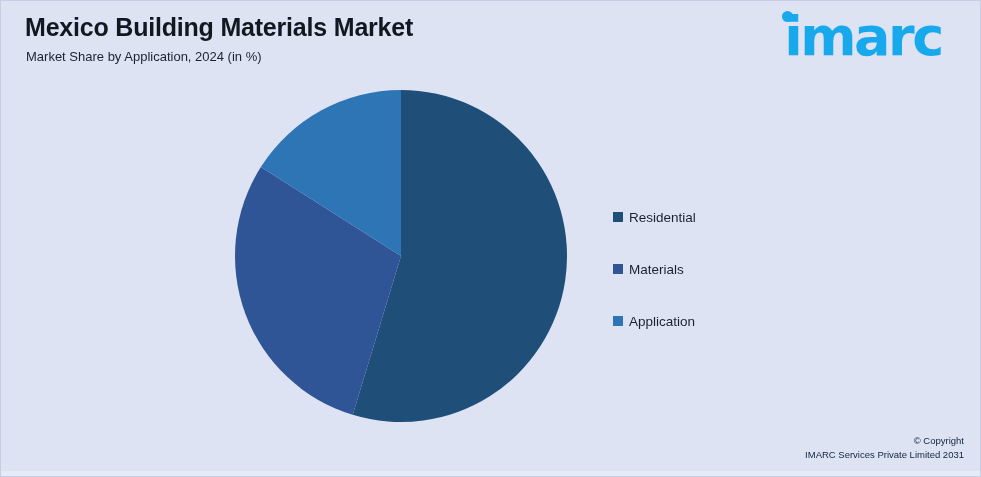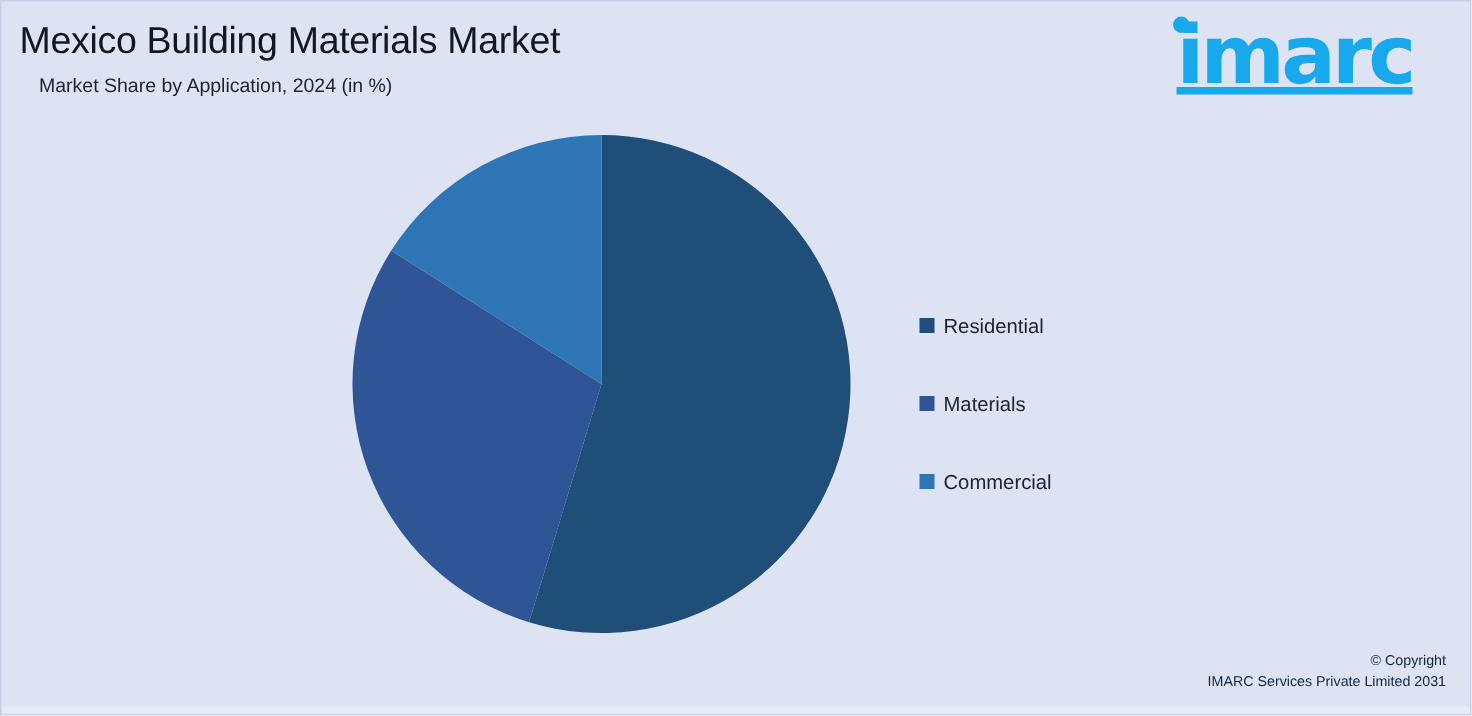--- a/index.html
+++ b/index.html
@@ -11,22 +11,22 @@
   }
   #canvas {
     position:relative;
     width:981px; height:477px;
     background:#dde3f3;
     border:1px solid #c7cfe6;
     overflow:hidden;
   }
   
   #title {
-    position:absolute; left:12px; top:12px;
-    font-size:25px; font-weight:normal;
+    position:absolute; left:24px; top:12px;
+    font-size:25px; font-weight:bold;
     color:#101820; letter-spacing:-0.2px;
     white-space:nowrap;
   }
   #subtitle {
     position:absolute; left:25px; top:48px;
     font-size:13px; font-weight:normal;
     color:#1b232e; white-space:nowrap;
   }
   
   #logo {
@@ -37,21 +37,20 @@
   #logo-mark {
     position:relative;
     height:60px;
   }
   #logo-word {
     font-size:54px; font-weight:bold;
     color:#17a9ec; letter-spacing:-2.5px;
     line-height:60px;
     display:block;
     font-family:"DejaVu Sans", sans-serif;
-    text-decoration:underline;
   }
   #logo-dot {
     position:absolute;
     left:24px; top:4px;
     width:11px; height:11px;
     border-radius:50%;
     background:#17a9ec;
   }
   #logo-tagline {
     font-size:9.5px; font-weight:bold;
@@ -131,21 +130,21 @@
     <div class="legend-item">
       <span class="legend-swatch" style="background: rgb(31, 78, 121);"></span>
       <span class="legend-label">Residential</span>
     </div>
     <div class="legend-item">
       <span class="legend-swatch" style="background: rgb(47, 85, 151);"></span>
       <span class="legend-label">Materials</span>
     </div>
     <div class="legend-item">
       <span class="legend-swatch" style="background: rgb(46, 117, 182);"></span>
-      <span class="legend-label">Commercial</span>
+      <span class="legend-label">Application</span>
     </div>
   </div>
 
   <div id="footer">
     <div>© Copyright</div>
     <div>IMARC Services Private Limited 2031</div>
   </div>
 
   <div id="footer-strip"></div>
 </div>

